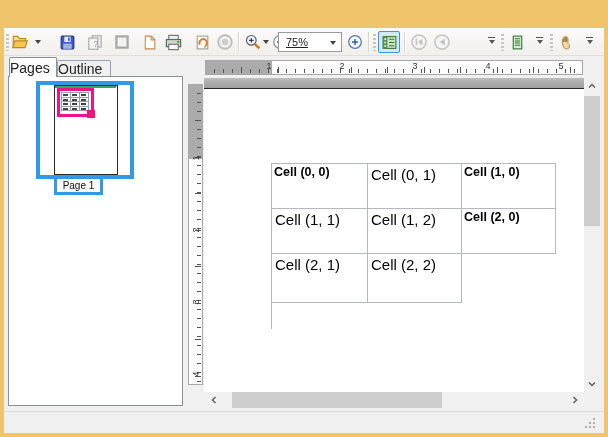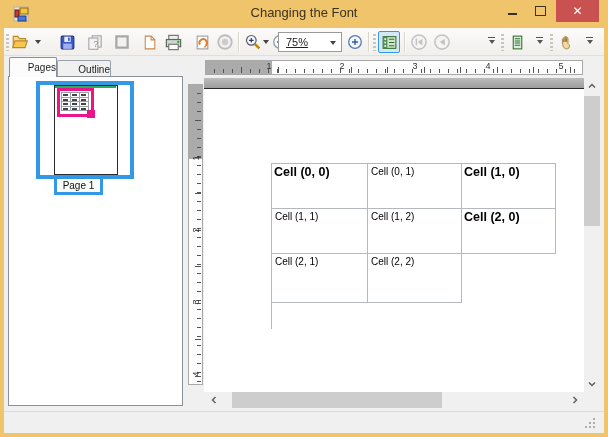--- a/index.html
+++ b/index.html
@@ -35,21 +35,21 @@
   .tsep{position:absolute;top:4px;width:1px;height:20px;background:#d9d5cd;box-shadow:1px 0 0 #fff;}
   .dd-arrow{position:absolute;top:12px;width:0;height:0;border:3px solid transparent;border-top:4px solid #444;}
   .overflow{position:absolute;top:4px;width:11px;height:20px;display:flex;flex-direction:column;align-items:center;justify-content:center;}
   .overflow .bar{width:7px;height:1px;background:#555;margin-bottom:2px;}
   .overflow .tri{width:0;height:0;border:3px solid transparent;border-top:4px solid #555;}
   .zoom-combo{position:absolute;left:274px;top:4px;width:64px;height:20px;background:#fff;border:1px solid #9a9a9a;box-sizing:border-box;
     font-size:11px;color:#222;display:flex;align-items:center;padding-left:7px;text-decoration:underline;}
   .zoom-combo .dd-arrow{right:5px;left:auto;top:8px;}
 
   
-  .tab{position:absolute;box-sizing:border-box;font-size:10px;color:#222;display:flex;align-items:center;justify-content:flex-end;}
+  .tab{position:absolute;box-sizing:border-box;font-size:14px;color:#222;display:flex;align-items:center;justify-content:flex-start;}
   .tab-active{left:9px;top:57px;width:48px;height:20px;background:#fcfcfc;border:1px solid #8a8f98;border-bottom:none;border-radius:2px 2px 0 0;z-index:3;}
   .tab-inactive{left:57px;top:60px;width:54px;height:17px;background:#f0f0f0;border:1px solid #9aa0a8;border-bottom:none;border-radius:2px 2px 0 0;z-index:1;}
   .side-panel{left:8px;top:76px;width:175px;height:330px;background:#fff;border:1px solid #8a8f98;z-index:2;}
 
   .thumb-sel{left:36px;top:81px;width:98px;height:98px;border:4px solid #3399e6;background:#fff;z-index:4;}
   .thumb-page{left:54px;top:85px;width:64px;height:90px;background:#fff;border:1px solid #2a2a2a;z-index:5;}
   .thumb-greenline{left:55px;top:86px;width:61px;height:2px;background:#2fa95c;z-index:6;}
   .thumb-pink{left:57px;top:88px;width:37px;height:29px;border:3px solid #ea1588;background:#fff;z-index:6;}
   .thumb-pink-corner{left:87px;top:110px;width:8px;height:8px;background:#ea1588;z-index:7;}
   .mini-table{left:61px;top:92px;width:28px;height:19px;border-left:1px solid #9aa0a8;border-top:1px solid #9aa0a8;display:flex;flex-wrap:wrap;z-index:7;background:#fff;}
@@ -75,55 +75,37 @@
     background:repeating-linear-gradient(to bottom,transparent 0 35.5px,#555 35.5px 36.5px);}
   .vnum{position:absolute;left:0;width:13px;text-align:center;font-size:9px;color:#333;transform:rotate(-90deg);}
   .doc-strip{left:204px;top:78px;width:380px;height:11px;background:linear-gradient(#bcbcbc,#9d9d9d);border-bottom:1px solid #2a2a2a;}
   .doc-page{left:204px;top:89px;width:380px;height:303px;background:#fff;}
 
   .doc-table{left:271px;top:163px;width:285px;height:166px;display:grid;
     grid-template-columns:96px 94px 94px;grid-template-rows:45px 45px 49px;
     border-left:1px solid #b5b9bd;border-top:1px solid #b5b9bd;}
   .dcell{border-right:1px solid #b5b9bd;border-bottom:1px solid #b5b9bd;box-sizing:border-box;color:#000;overflow:hidden;}
   .cell-bold{font-size:12.5px;font-weight:bold;padding:1px 2px;}
-  .cell-small{font-size:10px;padding:2px 3px;}
+  .cell-small{font-size:15px;padding:2px 3px;}
 
   
   .v-scroll{left:584px;top:78px;width:16px;height:314px;background:#f0f0f0;}
   .v-thumb{left:584px;top:96px;width:16px;height:130px;background:#cdcdcd;}
   .h-scroll{left:204px;top:392px;width:380px;height:16px;background:#f0f0f0;}
   .h-thumb{left:232px;top:392px;width:210px;height:16px;background:#cdcdcd;}
   .sb-arrow{width:16px;height:16px;display:flex;align-items:center;justify-content:center;}
   .sb-corner{left:584px;top:392px;width:16px;height:16px;background:#f0f0f0;}
   .statusbar{left:4px;top:411px;width:600px;height:22px;background:#f0f0f0;border-top:1px solid #dcdcdc;}
   .resize-grip{position:absolute;right:8px;bottom:4px;}
 </style>
 </head>
 <body>
 
 <div class="window">
 
-  <div class="abs titlebar">
-    <svg class="abs app-icon" viewBox="0 0 16 16">
-      <rect x="1" y="1" width="14" height="14" fill="#e8e4da" stroke="#b8b2a2"></rect>
-      <rect x="7" y="2" width="8" height="6" fill="#f5c43a" stroke="#8a6a10"></rect>
-      <rect x="2" y="4" width="4" height="7" fill="#c23a32" stroke="#6a1a12"></rect>
-      <rect x="5" y="10" width="8" height="5" fill="#4a78d8" stroke="#1a3a88"></rect>
-    </svg>
-    <div class="abs title-text">Changing the Font</div>
-    <div class="abs cap-btn btn-min">
-        <span class="min-glyph"></span>
-      </div>
-    <div class="abs cap-btn btn-max">
-        <span class="max-glyph"></span>
-      </div>
-    <div class="abs cap-btn btn-close">
-        <span>✕</span>
-      </div>
-  </div>
 
   <div class="abs client-bg"></div>
 
   <div class="abs toolbar">
     <div class="tgrip" style="left:2px"></div>
 
     <div class="tbtn" style="left:5px">
       <svg width="18" height="18" viewBox="0 0 16 16">
         <path d="M2 13 V3 h4 l1.5 2 H13 v2" fill="#f9da8a" stroke="#b9882a"></path>
         <path d="M1.5 13 L3.5 7 H14.5 L12.5 13 Z" fill="#f6c64f" stroke="#b9882a"></path>

